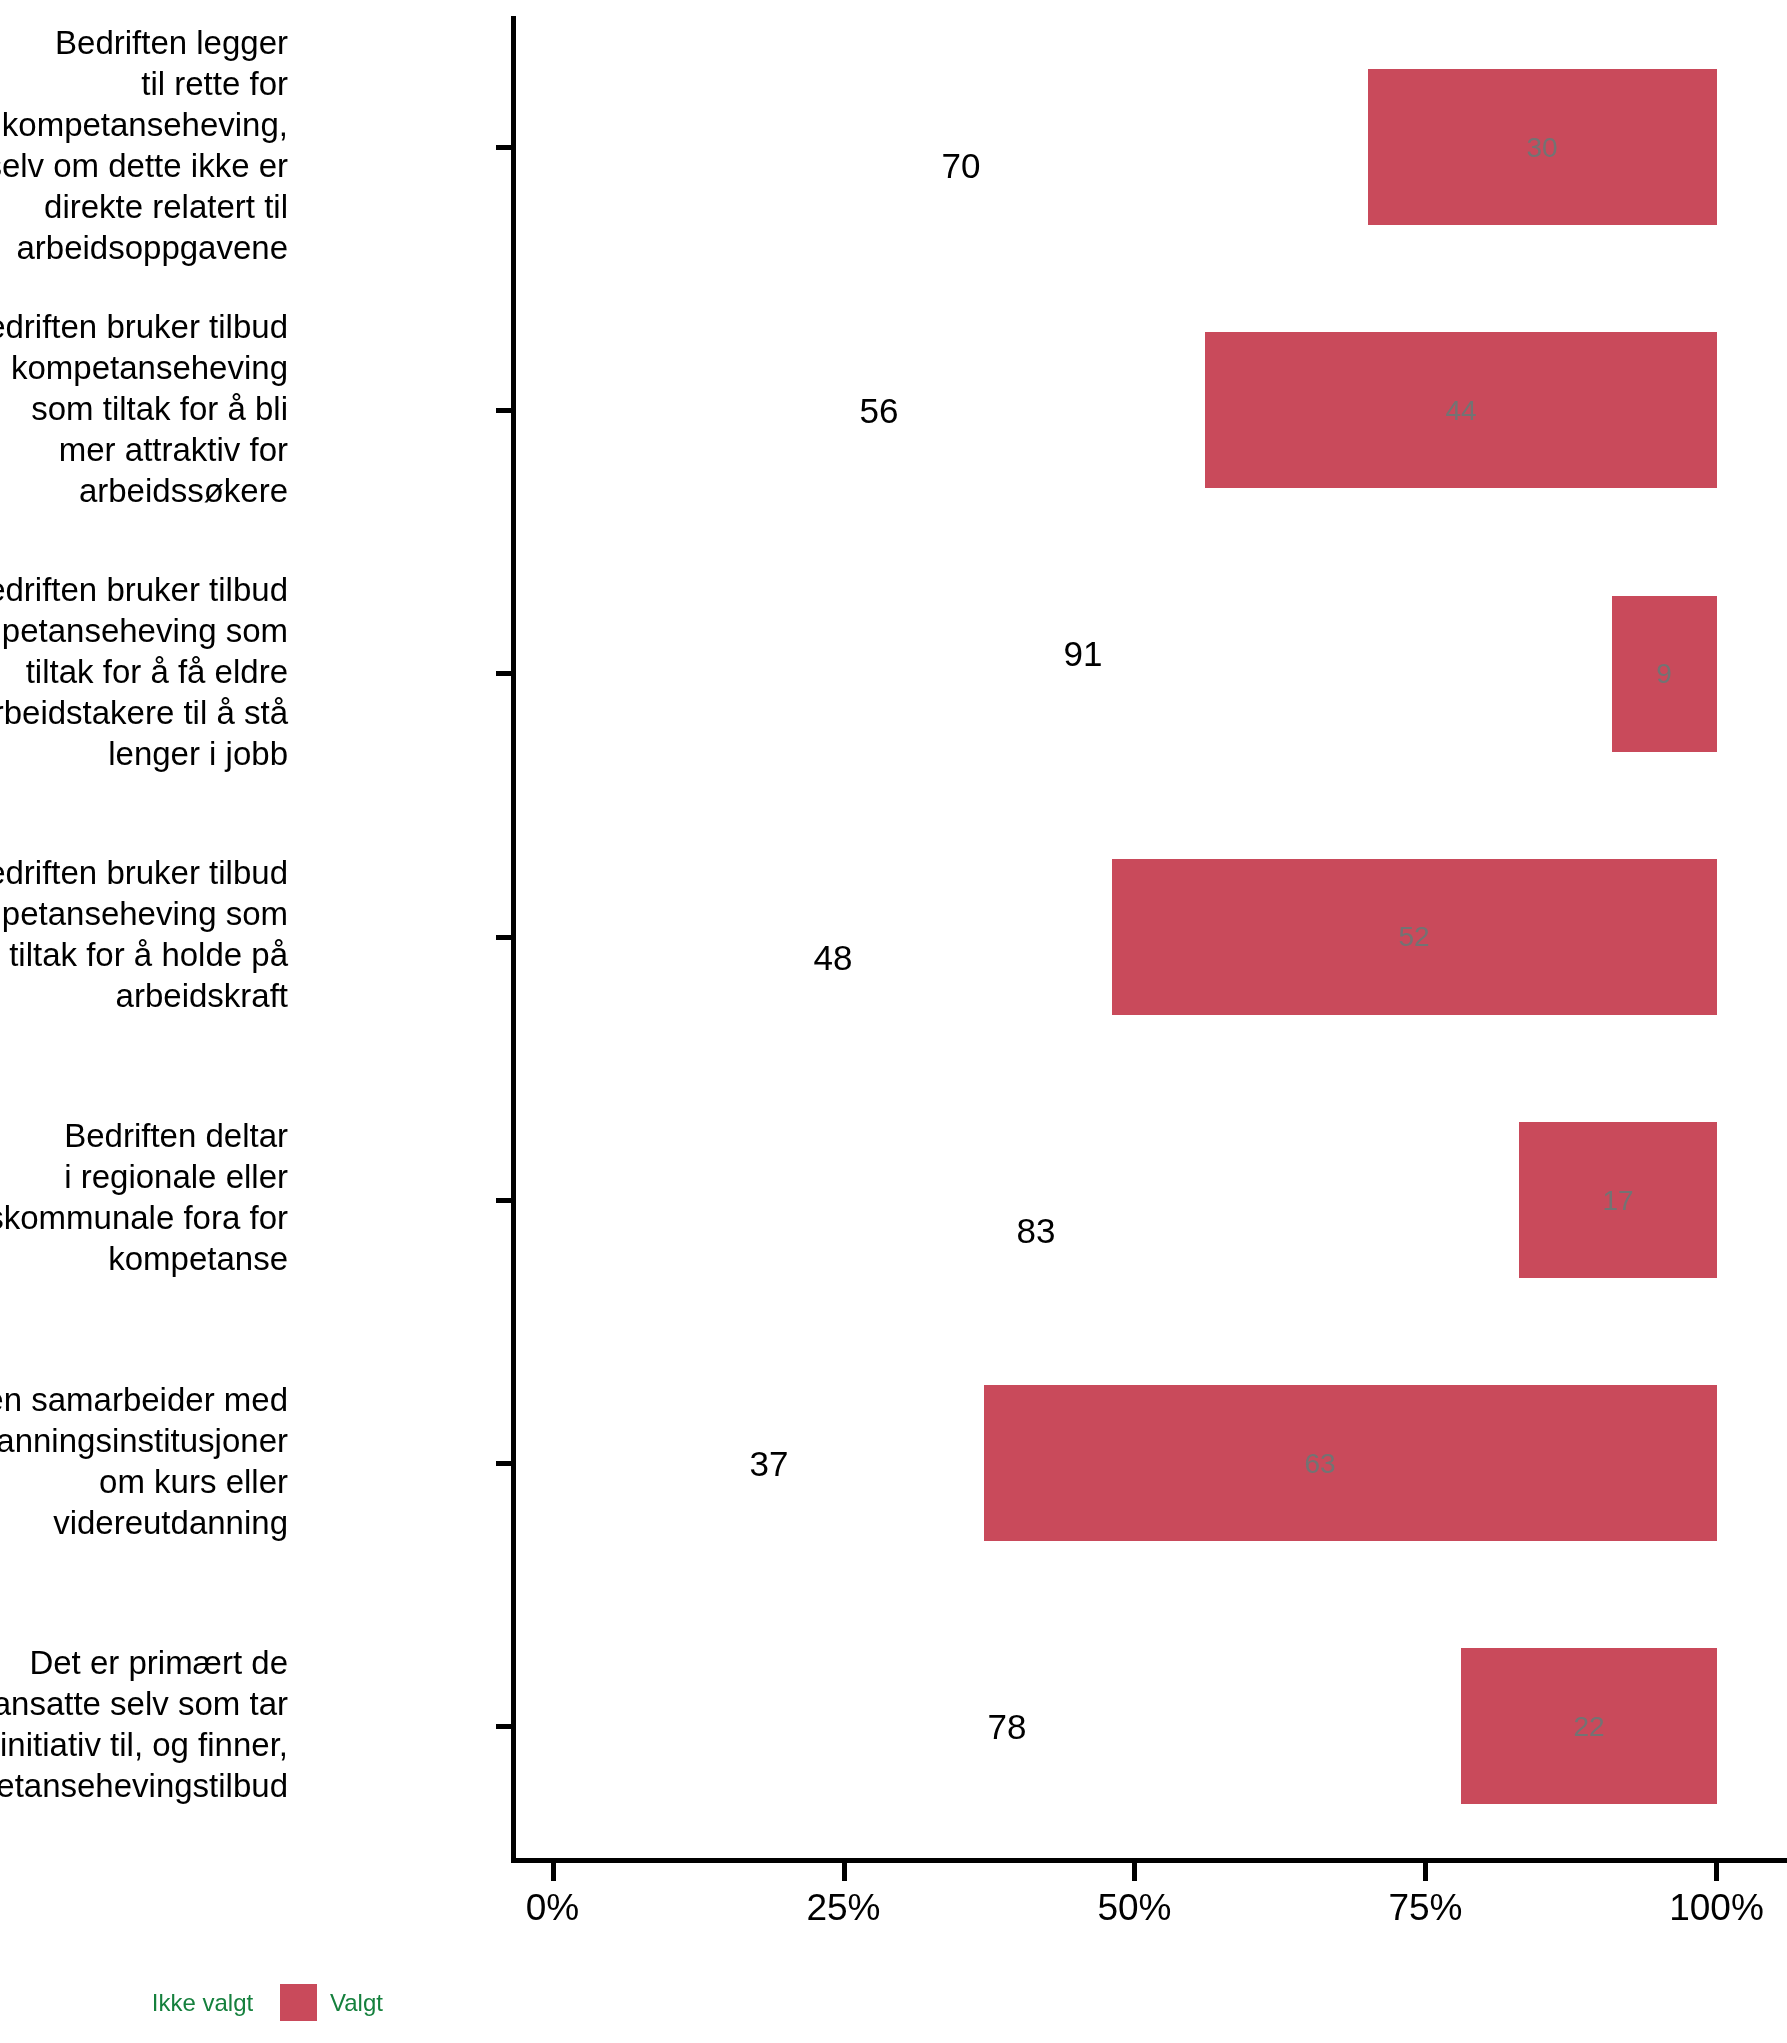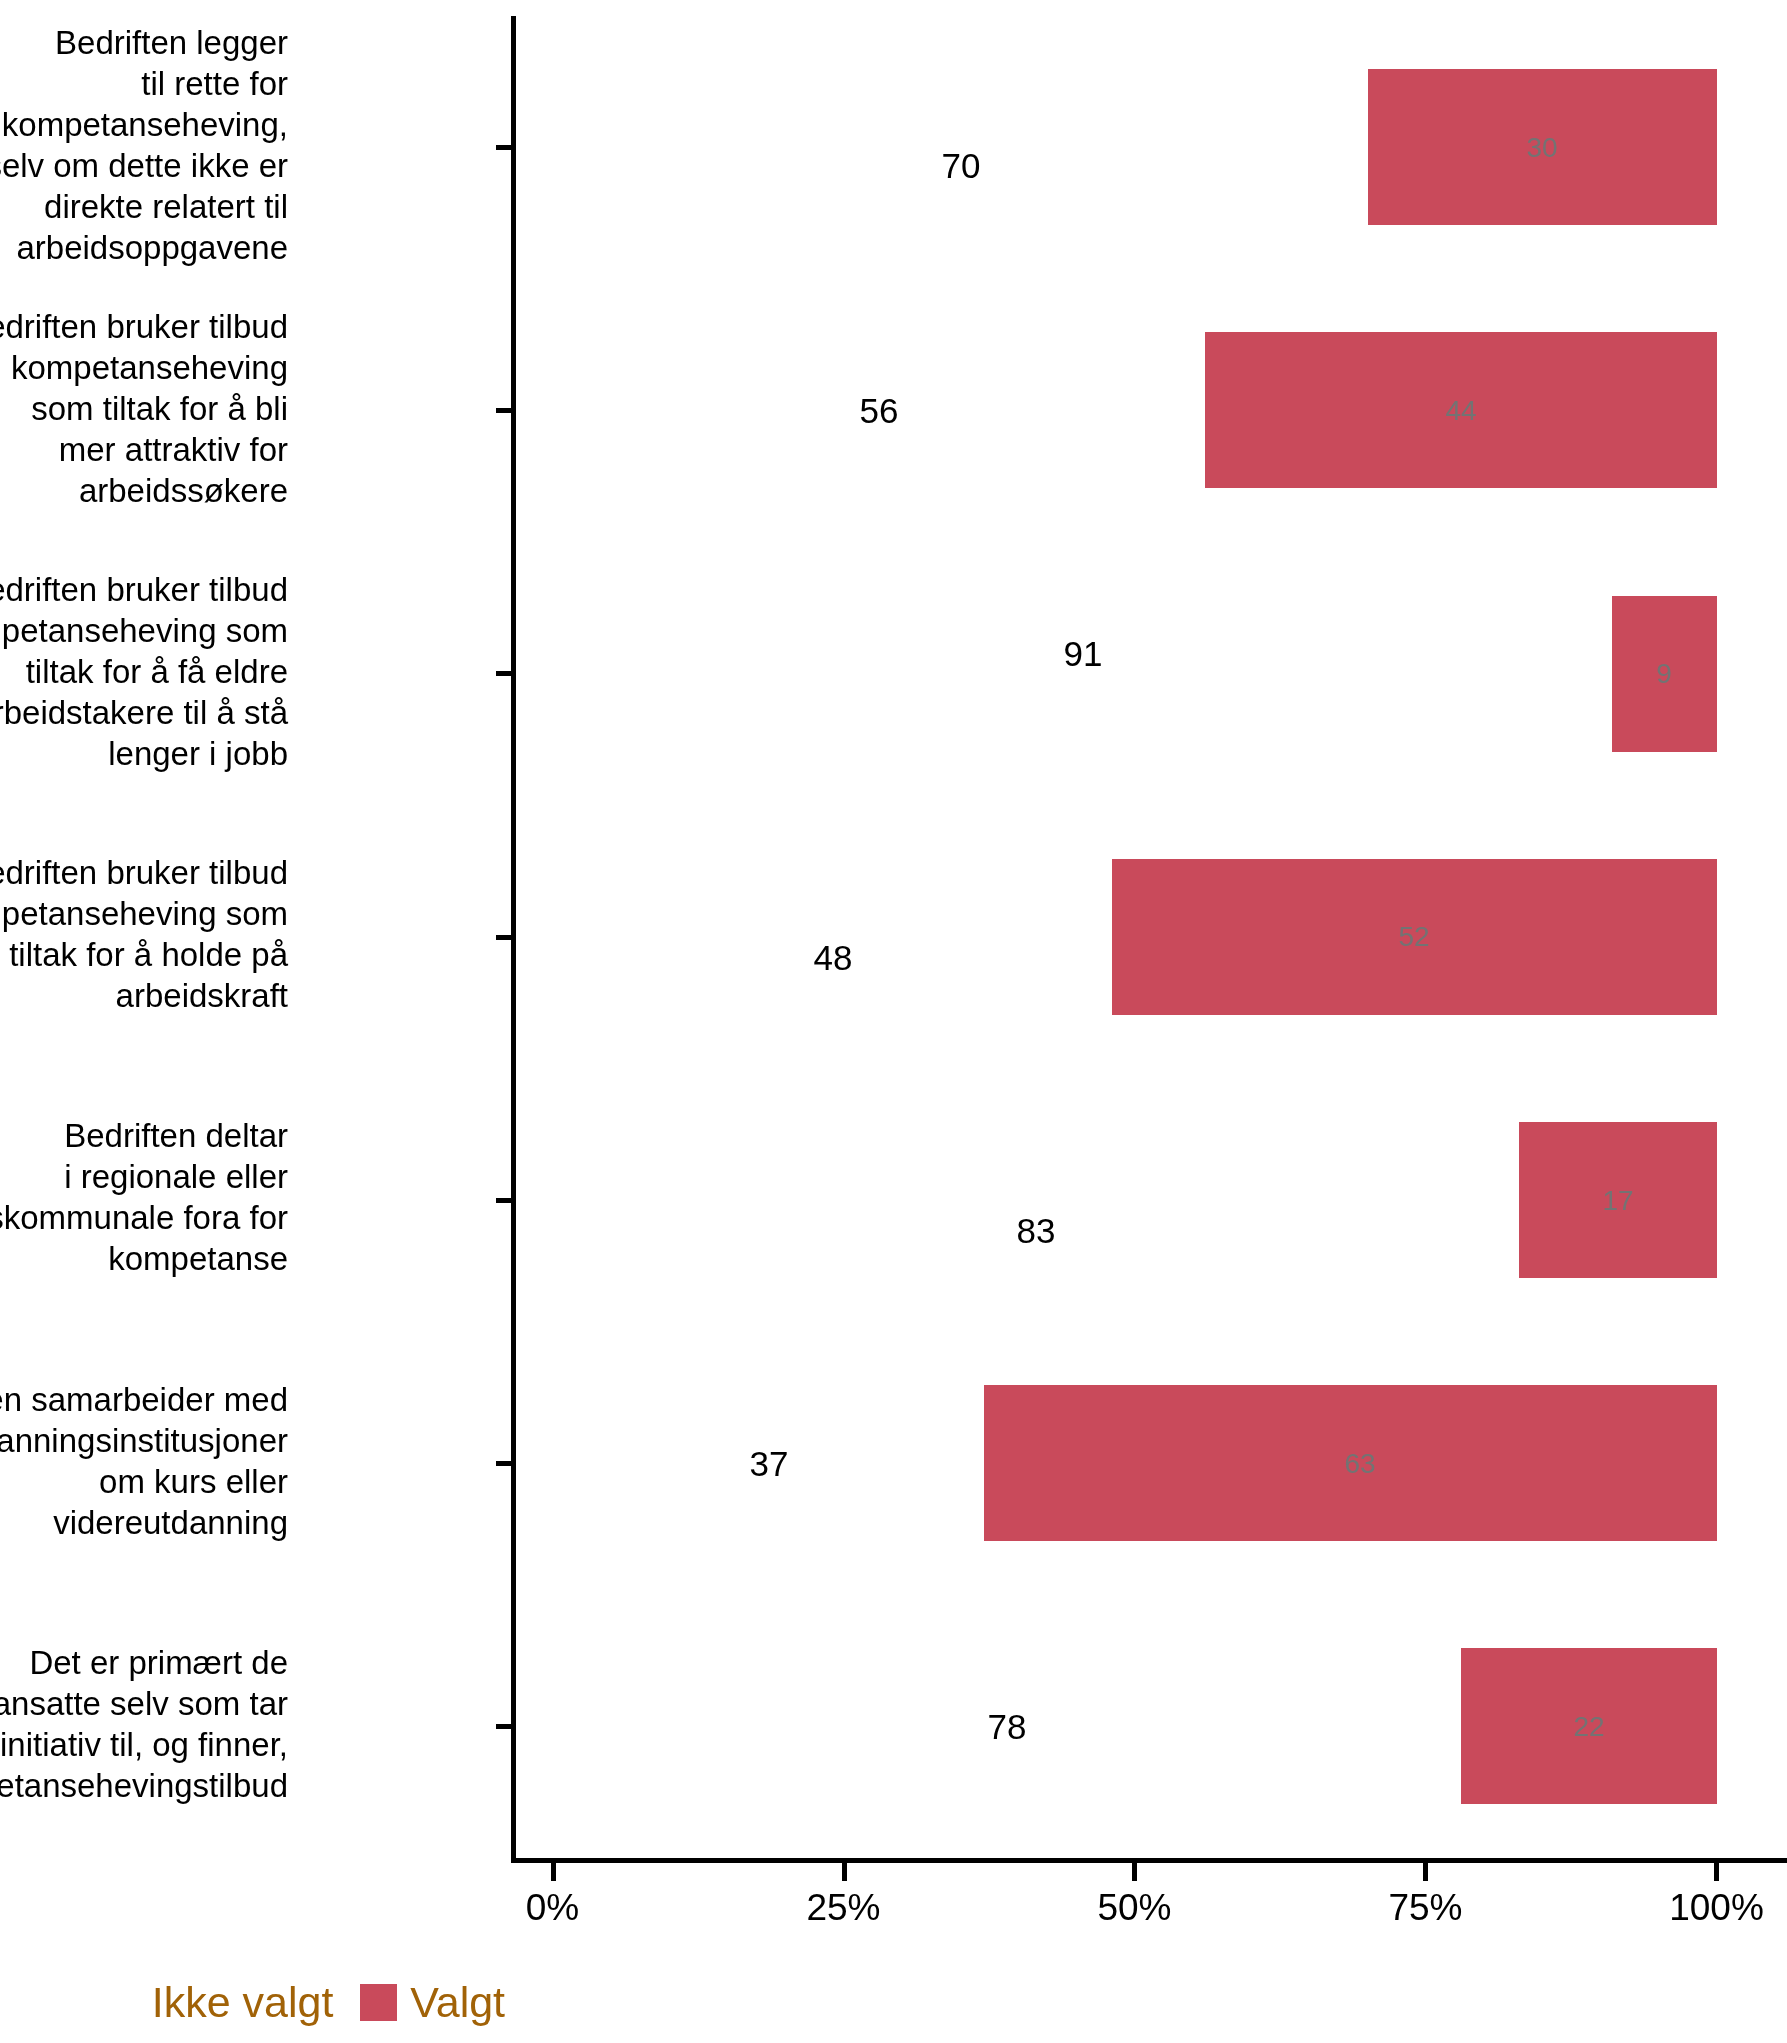--- a/index.html
+++ b/index.html
@@ -124,23 +124,23 @@
     align-items: center;
   }
   .legend-swatch {
     width: 37px;
     height: 37px;
     margin-right: 12.8px;
   }
   .legend-swatch.white { background: #ffffff; }
   .legend-swatch.red   { background: #c94a5b; }
   .legend-label {
-    font-size: 43px;
+    font-size: 24px;
     line-height: 35px;
-    color: #a16207;
+    color: #15803d;
     margin-right: 27px;
   }
 </style>
 </head>
 <body>
 
 <div id="chart-root">
 
   <div class="axis-line-y"></div>
   <div class="axis-line-x"></div>
@@ -200,21 +200,21 @@
         <div class="bar-value" style="left: 1538px; width: 160px; top: 1183px;">17</div>
         <div class="left-value" style="left: 956px; width: 160px; top: 1213px;">83</div>
       </div>
       <div class="row" style="top: 0px;">
         <div class="cat-label" style="top: 1379px;">Bedriften samarbeider med
 utdanningsinstitusjoner
 om kurs eller
 videreutdanning</div>
         <div class="tick-y" style="top: 1461px;"></div>
         <div class="bar" style="left: 984px; width: 733px; top: 1385px; height: 156px; background: rgb(201, 74, 91);"></div>
-        <div class="bar-value" style="left: 1280px; width: 160px; top: 1446px;">63</div>
+        <div class="bar-value" style="left: 1240px; width: 160px; top: 1446px;">63</div>
         <div class="left-value" style="left: 689px; width: 160px; top: 1446px;">37</div>
       </div>
       <div class="row" style="top: 0px;">
         <div class="cat-label" style="top: 1642px;">Det er primært de
 ansatte selv som tar
 initiativ til, og finner,
 kompetansehevingstilbud</div>
         <div class="tick-y" style="top: 1724px;"></div>
         <div class="bar" style="left: 1461px; width: 256px; top: 1648px; height: 156px; background: rgb(201, 74, 91);"></div>
         <div class="bar-value" style="left: 1509px; width: 160px; top: 1709px;">22</div>

